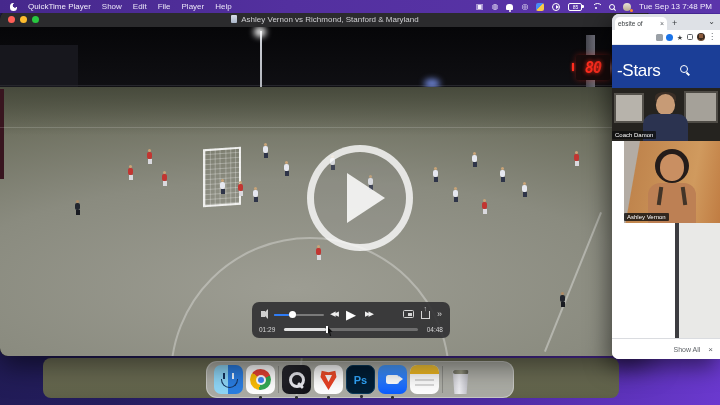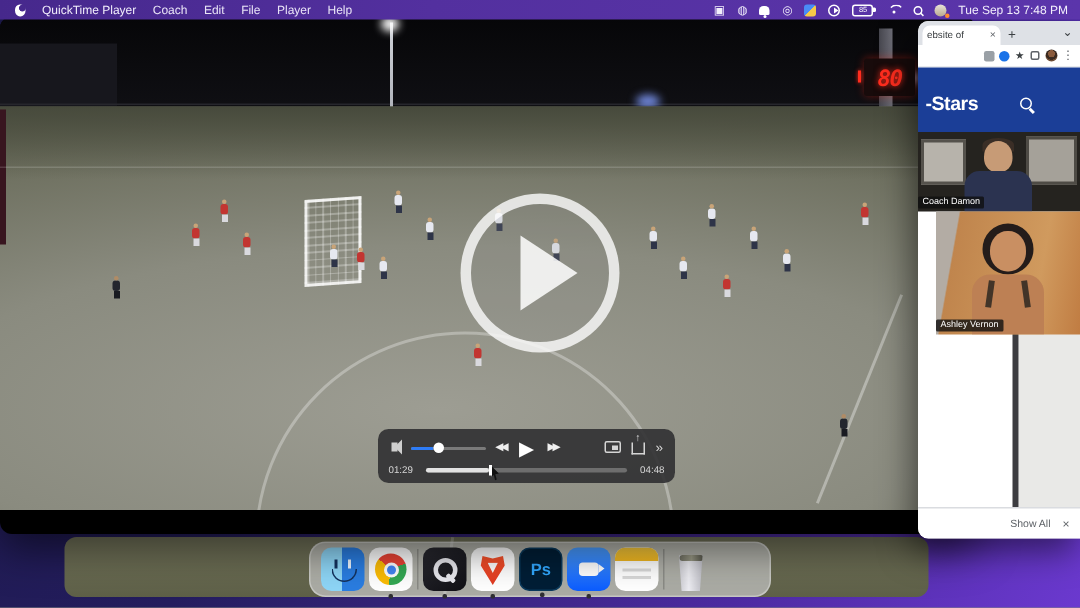--- a/index.html
+++ b/index.html
@@ -120,21 +120,21 @@
   .newtab { position:absolute; left:60px; top:4px; font-size:9px; color:#3c4043; line-height:10px; }
   .tab-chev { position:absolute; right:5px; top:3px; font-size:8px; color:#3c4043; }
   .btoolbar { height:15px; background:#fff; border-bottom:1px solid #e8eaed; display:flex; align-items:center; justify-content:flex-end; gap:3.5px; padding-right:4px; }
   .ext-sq { width:7px; height:7px; border-radius:1.5px; background:#9aa0a6; }
   .ext-ci { width:7px; height:7px; border-radius:50%; background:#1a73e8; }
   .ext-st { font-size:7px; color:#3c4043; line-height:7px; }
   .ext-ot { width:6.5px; height:6.5px; border:1px solid #5f6368; border-radius:1.5px; }
   .avatar { width:8px; height:8px; border-radius:50%; background:radial-gradient(circle at 50% 35%, #8a5a3b 35%, #3a2a20 36% 60%, #6b4a33 61%); }
   .kebab { font-size:8px; color:#5f6368; line-height:8px; }
   .banner { height:58px; background:#1b3e97; position:relative; }
-  .banner .btitle { position:absolute; left:5px; top:16px; font-weight:bold; font-size:13px; color:#fff; letter-spacing:-.3px; }
+  .banner .btitle { position:absolute; left:5px; top:16px; font-weight:normal; font-size:17px; color:#fff; letter-spacing:-.3px; }
   .banner .bsearch { position:absolute; left:68px; top:20px; width:8px; height:8px; border:1.6px solid #fff; border-radius:50%; }
   .banner .bsearch::after { content:""; position:absolute; right:-3px; bottom:-3px; width:4px; height:1.6px; background:#fff; transform:rotate(45deg); }
   .bcontent { position:absolute; left:0; top:90px; width:108px; height:234px; background:#fff; }
   .vscroll { position:absolute; left:63px; top:106px; width:4px; height:128px; background:#3c3c40; }
   .graycol { position:absolute; left:67px; top:106px; width:41px; height:128px; background:#e9e9e7; }
   .video-tile { position:absolute; overflow:hidden; background:#222; }
   .v-coach { left:0; top:74px; width:108px; height:53px; background:#25231f; }
   .v-coach .photo1 { position:absolute; left:2px; top:5px; width:30px; height:30px; background:#b7b3ab; border:2px solid #55524c; }
   .v-coach .photo2 { position:absolute; right:2px; top:3px; width:34px; height:32px; background:#a5a199; border:2px solid #4e4b45; }
   .v-coach .head { position:absolute; left:44px; top:6px; width:19px; height:21px; border-radius:50% 50% 45% 45%; background:#c79b76; }
@@ -189,21 +189,21 @@
     clip-path:polygon(6% 0,94% 0,84% 100%,16% 100%); border-radius:2px; position:relative; }
   .ic-trash .can::before { content:""; position:absolute; left:1px; top:0; width:16px; height:4px; background:linear-gradient(90deg,#6f6f62,#9a9a86,#55554a); border-radius:2px; }
 </style>
 </head>
 <body>
 
 <div class="menubar">
   <div class="left">
     <span class="apple-logo"></span>
     <span class="mb-app">QuickTime Player</span>
-    <span class="mb-item">Coach</span>
+    <span class="mb-item">Show</span>
     <span class="mb-item">Edit</span>
     <span class="mb-item">File</span>
     <span class="mb-item">Player</span>
     <span class="mb-item">Help</span>
   </div>
   <div class="right">
     <span class="st glyph-ic">▣</span>
     <span class="st glyph-ic">◍</span>
     <span class="st">
         <span class="bell-ic"></span>
@@ -226,20 +226,31 @@
         <span class="search-ic"></span>
       </span>
     <span class="st">
         <span class="user-ic"></span>
       </span>
     <span class="clock">Tue Sep 13 7:48 PM</span>
   </div>
 </div>
 
 <div class="qt-window">
+  <div class="qt-titlebar">
+    <div class="traffic">
+      <span class="tl red"></span>
+      <span class="tl yellow"></span>
+      <span class="tl green"></span>
+    </div>
+    <div class="qt-title">
+      <span class="doc-ic"></span>
+      <span>Ashley Vernon vs Richmond, Stanford &amp; Maryland</span>
+    </div>
+  </div>
 
   <div class="qt-video">
     <div class="sky"></div>
     <div class="stand"></div>
     <div class="fence"></div>
     <div class="pole-thin"></div>
     <div class="pole-big"></div>
     <div class="glow" style="left:254px;top:0px;width:12px;height:10px;background:#fefefe;"></div>
     <div class="glow" style="left:424px;top:52px;width:16px;height:9px;background:#7087da;"></div>
     <div class="glow" style="left:604px;top:38px;width:8px;height:6px;background:#cfd6ff;"></div>

